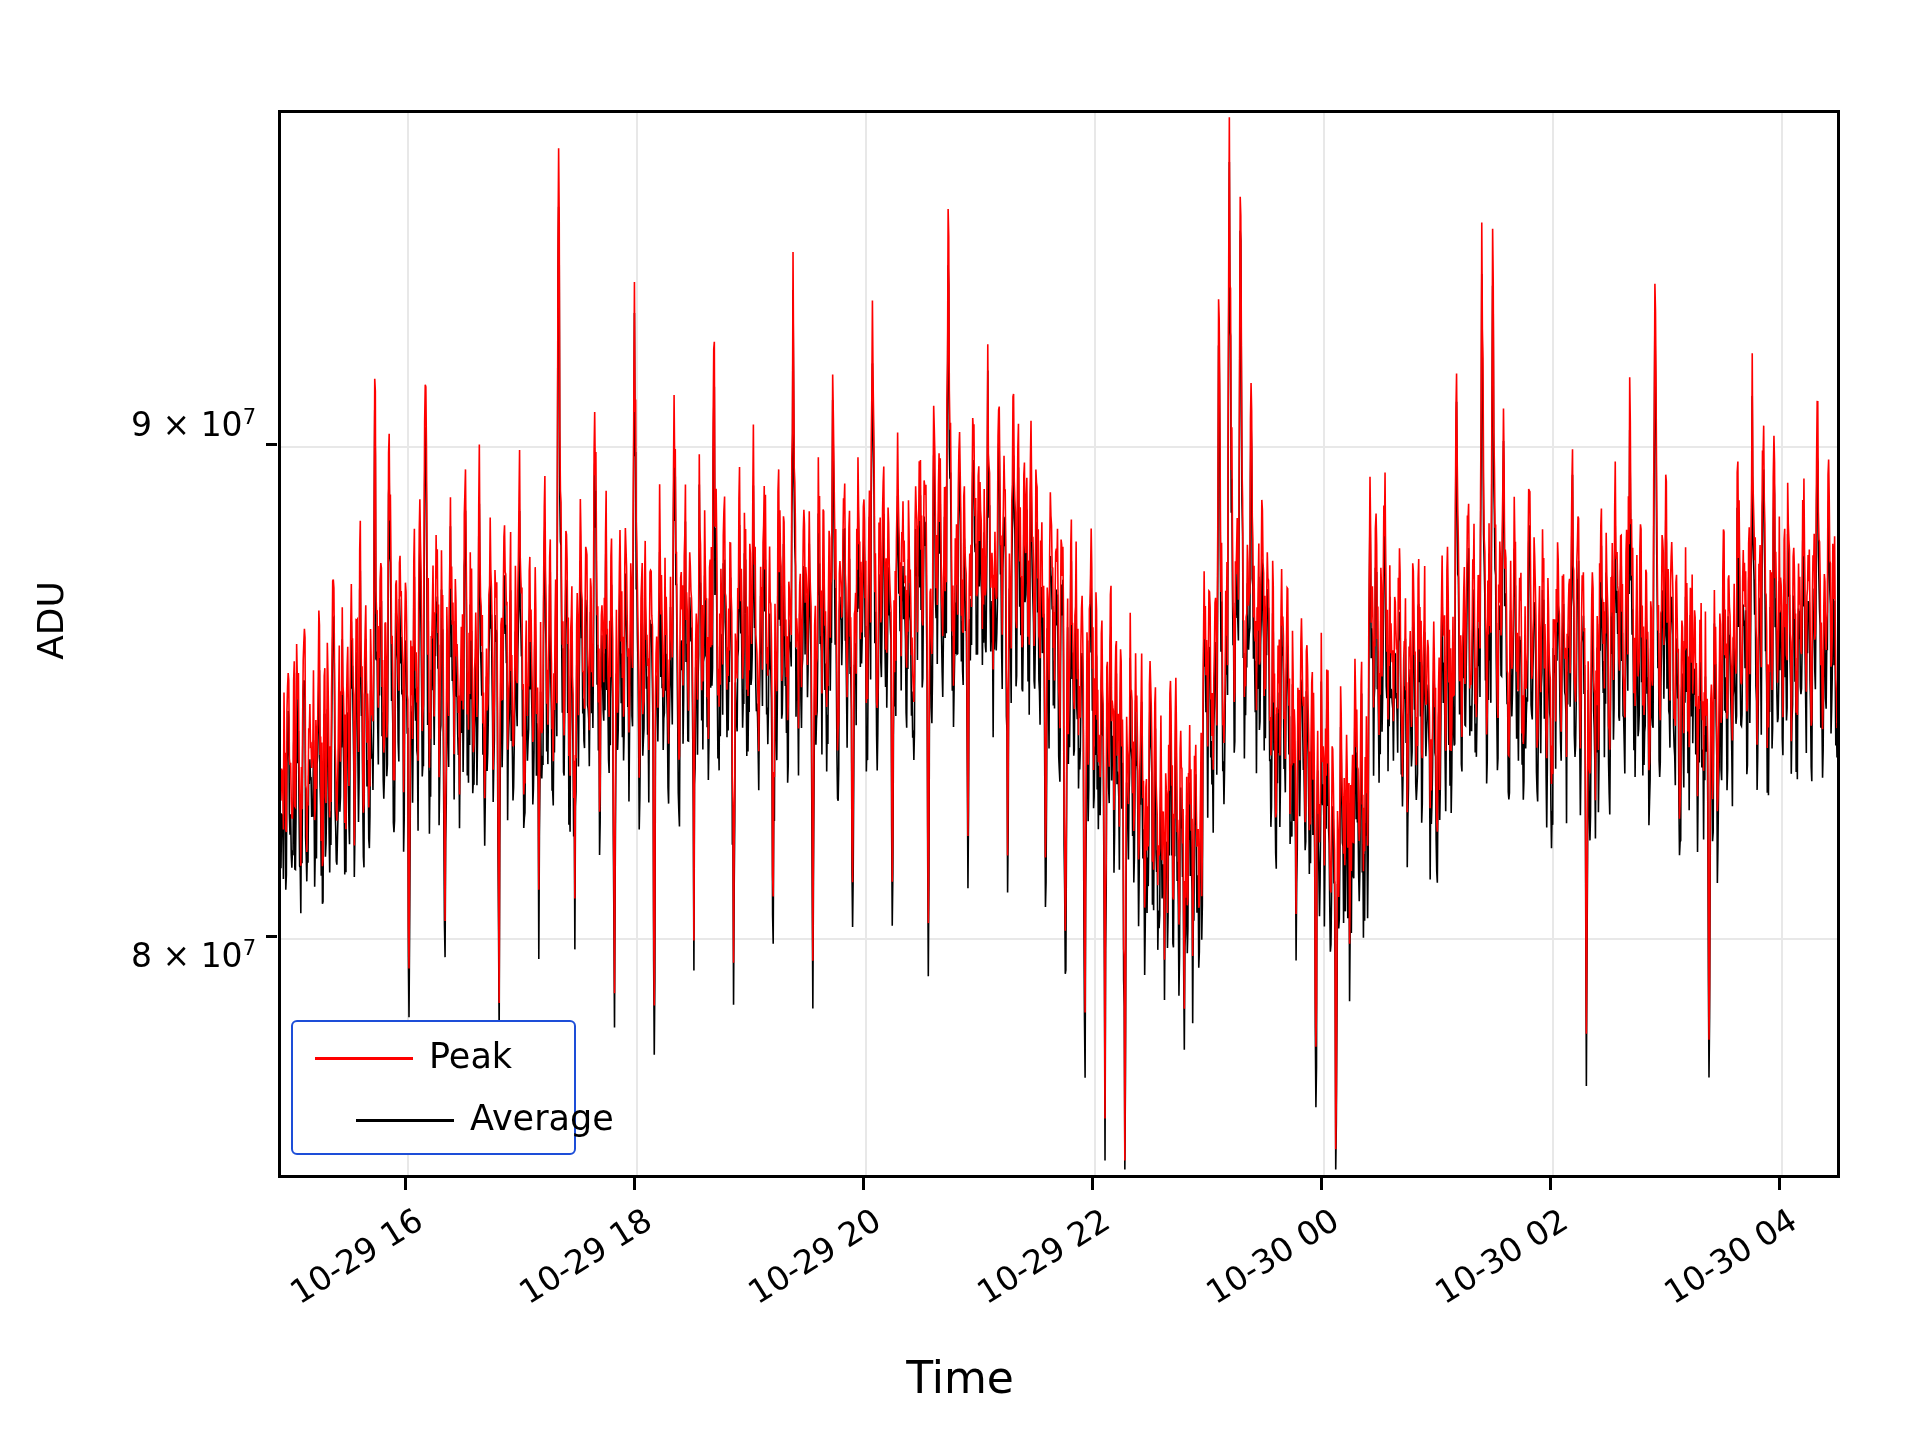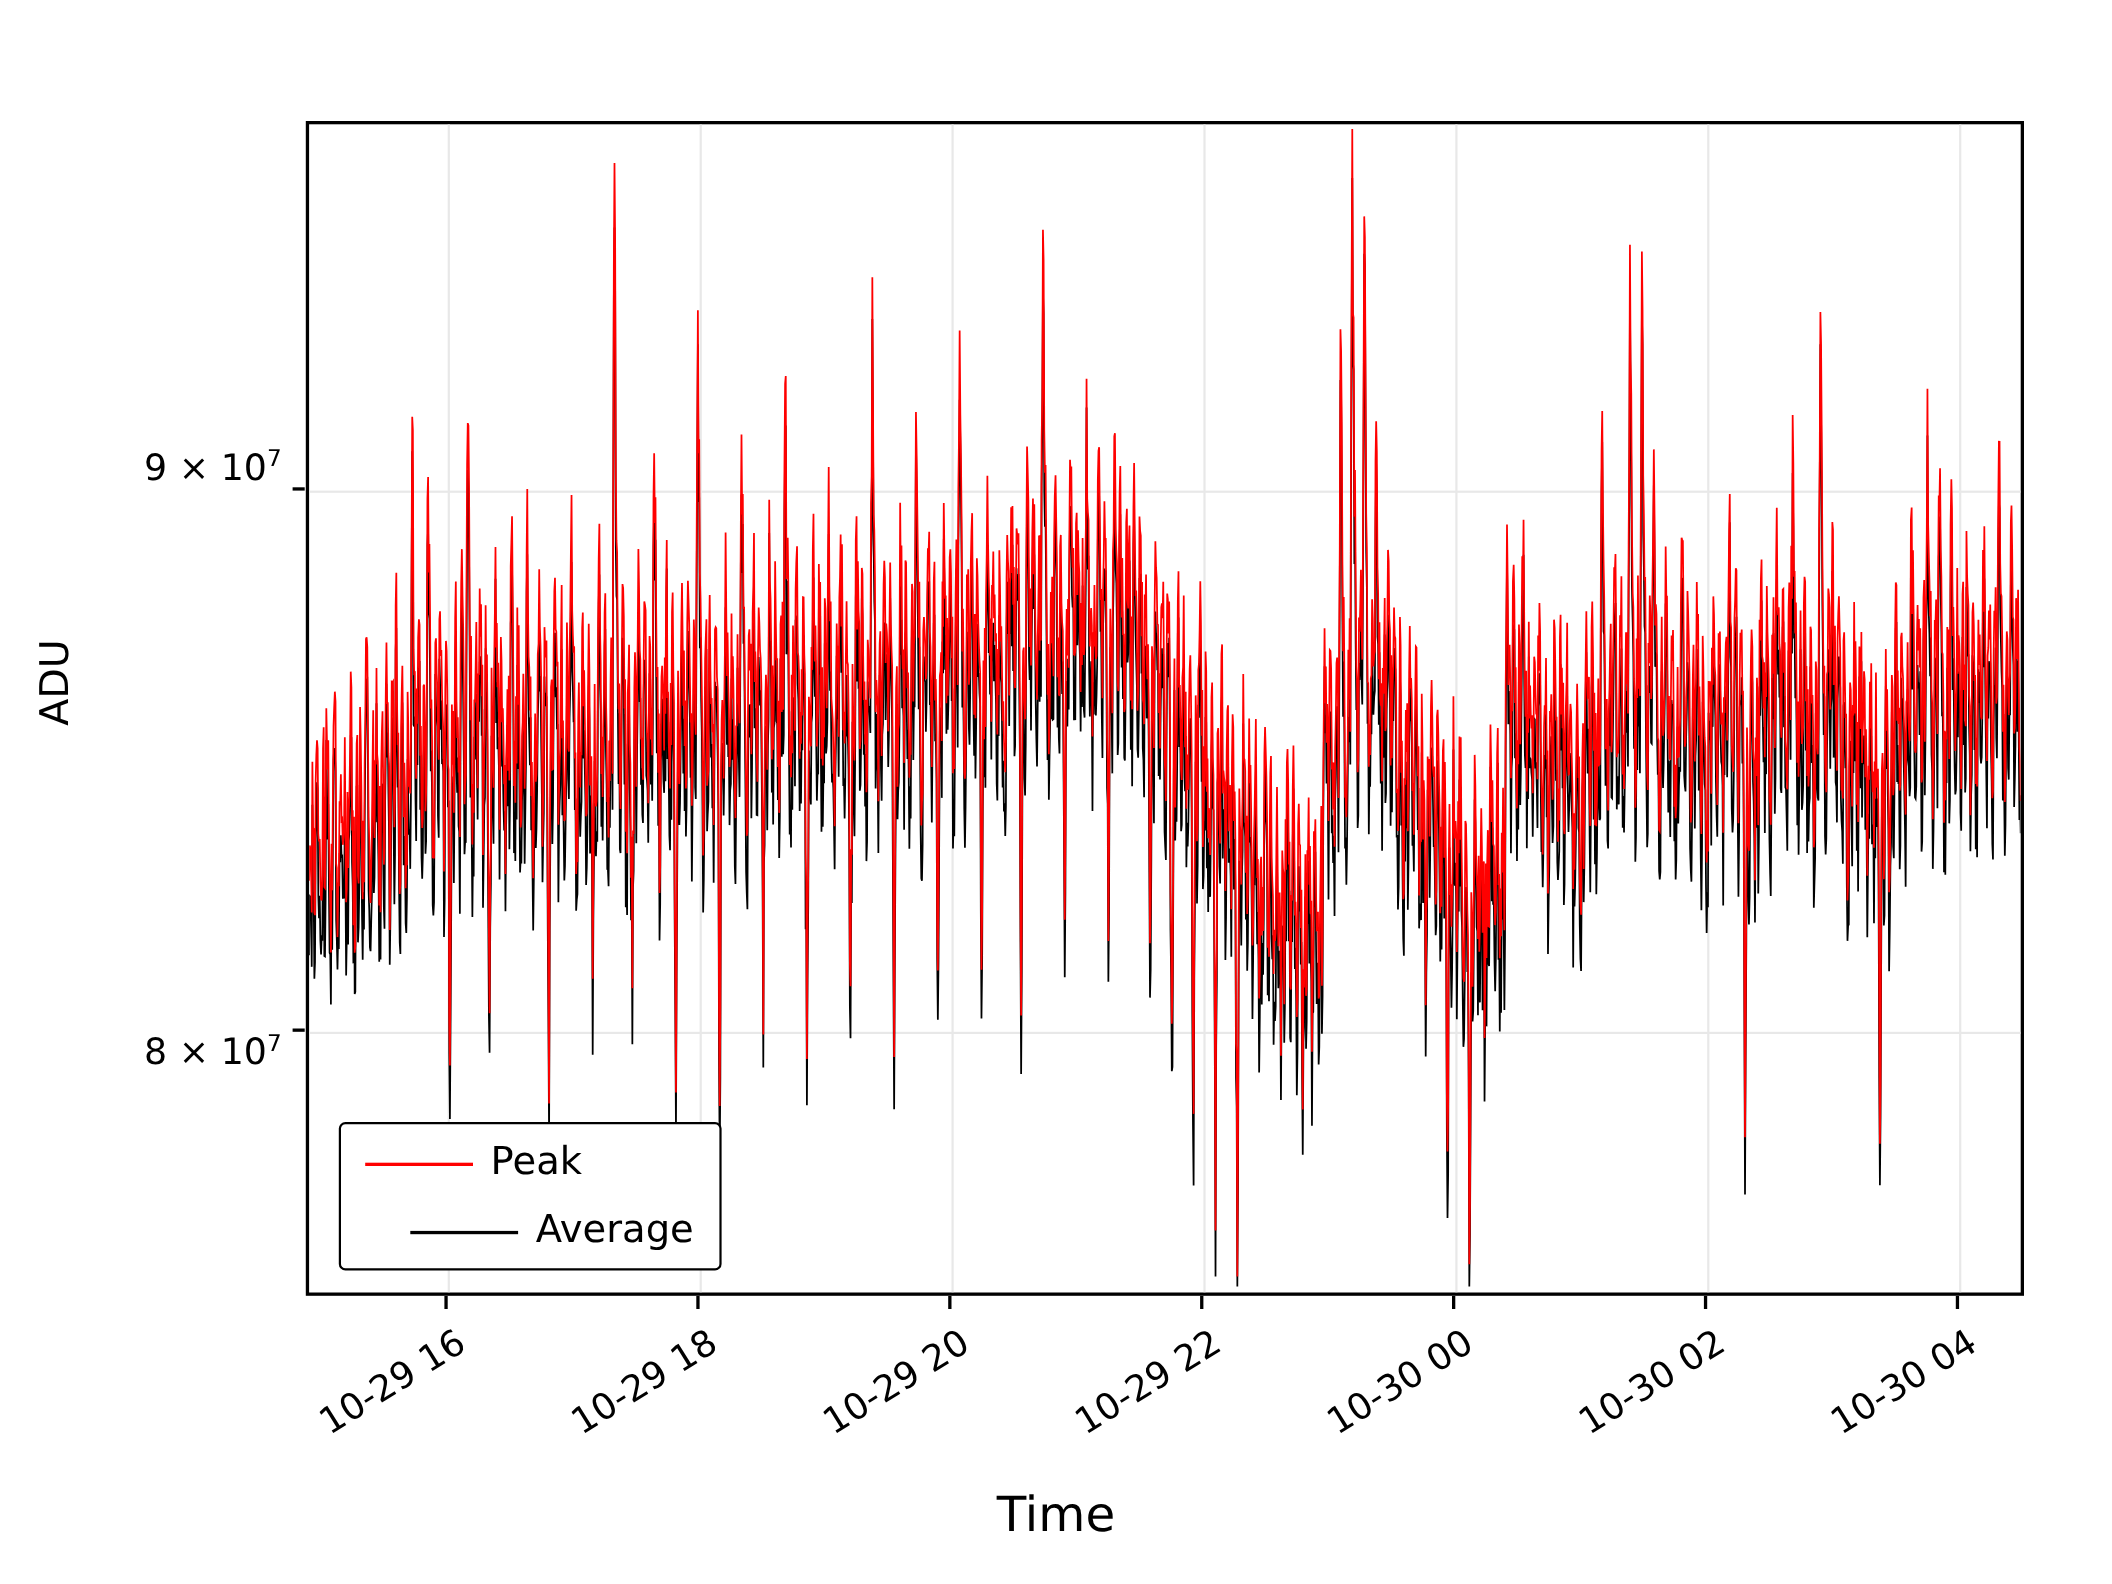--- a/index.html
+++ b/index.html
@@ -117,26 +117,26 @@
     top: 1352px;
     width: 1920px;
     text-align: center;
     font-size: 44px;
     color: #000000;
     white-space: nowrap;
   }
   
   #legend {
     position: absolute;
-    left: 308px;
+    left: 291px;
     top: 1020px;
-    width: 348px;
+    width: 285px;
     height: 135px;
     background: #ffffff;
-    border: 2px solid #000000;
+    border: 2px solid #1d4ed8;
     border-radius: 6px;
     box-sizing: border-box;
     z-index: 5;
   }
   .legend-row {
     position: absolute;
     left: 0;
     width: 100%;
     height: 56px;
   }

